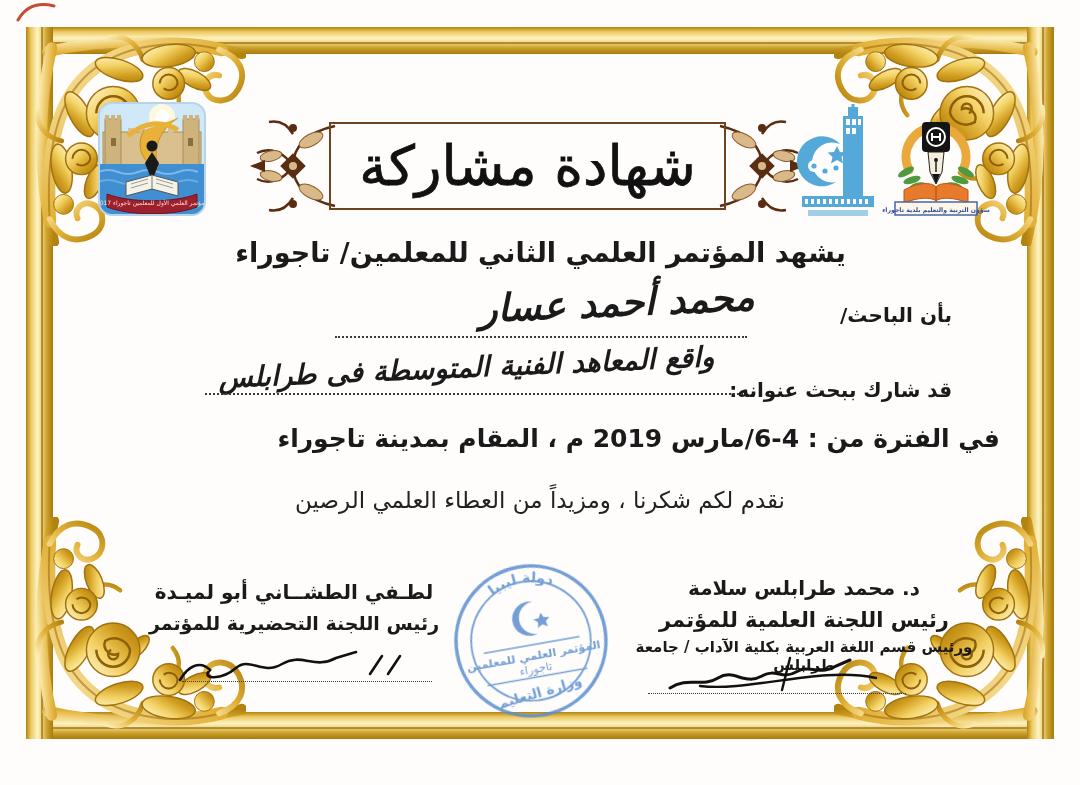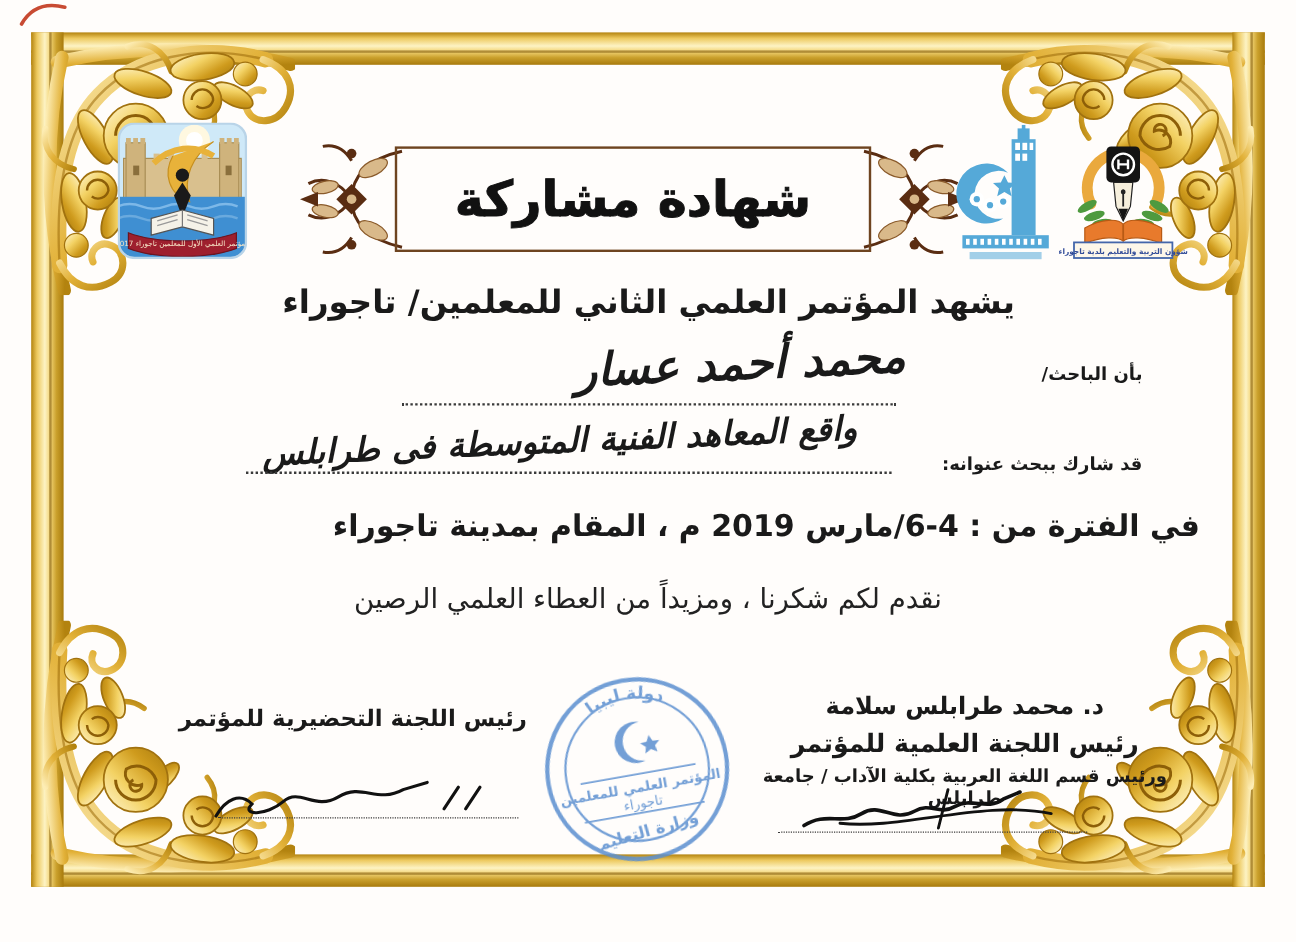--- a/index.html
+++ b/index.html
@@ -19,34 +19,34 @@
   
   .corner{position:absolute;width:228px;height:228px;}
   .corner svg{width:100%;height:100%;}
   .corner.tl{left:18px;top:18px;}
   .corner.tr{right:18px;top:18px;transform:scaleX(-1);}
   .corner.bl{left:18px;bottom:40px;transform:scaleY(-1);}
   .corner.br{right:18px;bottom:40px;transform:scale(-1,-1);}
   
   .title-banner{position:absolute;left:255px;top:110px;width:545px;height:112px;}
   .title-box{position:absolute;left:74px;right:74px;top:12px;bottom:12px;border:2px solid #6e4420;display:flex;align-items:center;justify-content:center;}
-  .title-text{font-size:41px;font-weight:700;letter-spacing:1px;color:#111;-webkit-text-stroke:.8px #111;direction:rtl;}
+  .title-text{font-size:55px;font-weight:400;letter-spacing:1px;color:#111;-webkit-text-stroke:.8px #111;direction:rtl;}
   .title-orn{position:absolute;top:0;width:88px;height:112px;}
   .title-orn.left{left:-6px;}
   .title-orn.right{right:-6px;transform:scaleX(-1);}
   .logo{position:absolute;}
   .logo svg{width:100%;height:100%;}
   .logo-conf{left:98px;top:102px;width:108px;height:114px;}
   .logo-muni{left:796px;top:104px;width:82px;height:116px;}
   .logo-edu{left:882px;top:112px;width:108px;height:104px;}
   .pen-mark{position:absolute;left:14px;top:0;width:44px;height:22px;}
   
   .rtl{direction:rtl;unicode-bidi:plaintext;}
   .line-certify{position:absolute;left:81px;right:80px;top:237px;text-align:center;font-size:27px;font-weight:700;}
-  .lbl{position:absolute;font-size:15px;font-weight:700;}
+  .lbl{position:absolute;font-size:20px;font-weight:700;}
   .lbl-researcher{right:128px;top:303px;}
   .lbl-research{right:128px;top:366px;margin-top:12px;}
   .handwritten{position:absolute;font-style:italic;font-weight:700;transform:rotate(-2.5deg);white-space:nowrap;}
   .hw-name{right:325px;top:281px;font-size:38px;}
   .hw-title{right:365px;top:351px;font-size:28px;}
   .dotline{position:absolute;border-bottom:2px dotted #3a3a3a;height:0;}
   .dot1{left:335px;width:412px;top:336px;}
   .dot2{left:205px;width:538px;top:393px;}
   .line-period{position:absolute;left:80px;right:80px;top:424px;text-align:right;font-size:25px;font-weight:700;}
   .line-thanks{position:absolute;left:80px;right:80px;top:487px;text-align:center;font-size:23px;font-weight:400;color:#222;}
@@ -299,20 +299,21 @@
   <div class="dotline dot1"></div>
 
   <div class="lbl lbl-research rtl">قد شارك ببحث عنوانه:</div>
   <div class="handwritten hw-title rtl">واقع المعاهد الفنية المتوسطة فى طرابلس</div>
   <div class="dotline dot2"></div>
 
   <div class="line-period rtl">في الفترة من : 4-6/مارس 2019 م ، المقام بمدينة تاجوراء</div>
   <div class="line-thanks rtl">نقدم لكم شكرنا ، ومزيداً من العطاء العلمي الرصين</div>
 
   <div class="sig-block sig-prep">
+    <div class="sig-name rtl">لطـفي الطشــاني أبو لميـدة</div>
     <div class="sig-title rtl">رئيس اللجنة التحضيرية للمؤتمر</div>
   </div>
   <svg class="sig-scribble scrib-prep" viewBox="0 0 270 52">
     <path d="M10,40 C18,26 30,20 40,30 C30,40 52,40 66,28 C80,16 92,36 112,24 C132,12 144,30 166,18 L186,12" fill="none" stroke="#111" stroke-width="2.6" stroke-linecap="round"></path>
     <path d="M200,34 l12,-18 M218,34 l12,-18" fill="none" stroke="#111" stroke-width="2.6" stroke-linecap="round"></path>
   </svg>
   <div class="dotline dot-sig1"></div>
 
   <div class="stamp">
     <svg viewBox="0 0 160 160">

